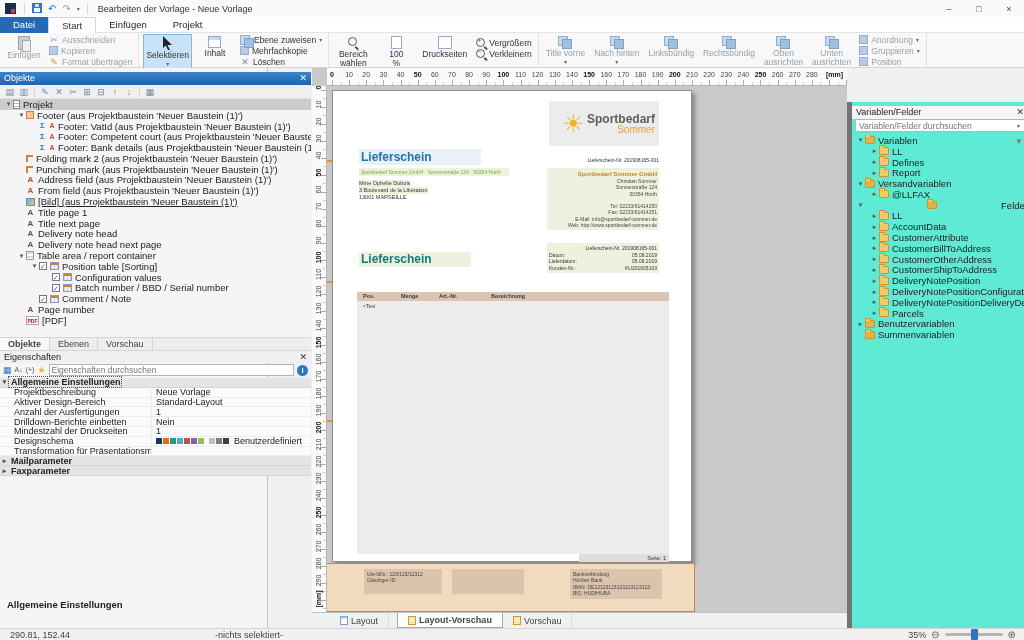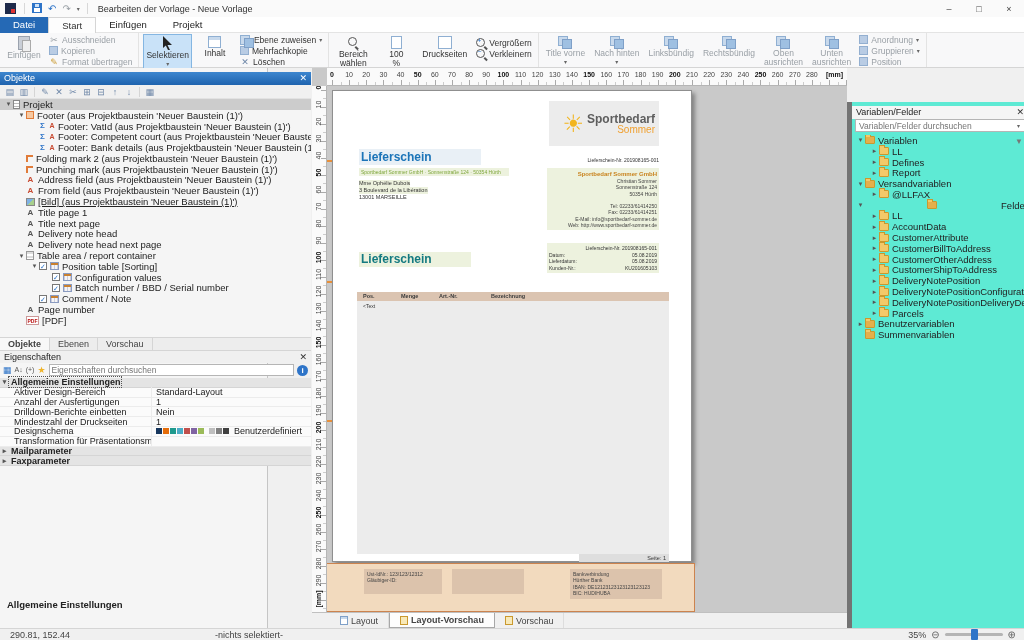--- a/index.html
+++ b/index.html
@@ -137,21 +137,21 @@
   
   .fband{position:absolute;left:-6px;top:477px;width:374px;height:49px;background:#F2DABE;border:1px solid #CC834E;}
   .fblock{position:absolute;background:#DCC3AC;font-size:5px;color:#444;line-height:6.3px;padding:2px 3px;}
   .fb1{left:42px;top:5px;width:78px;height:25px;}
   .fb2{left:130px;top:5px;width:72px;height:25px;}
   .fb3{left:248px;top:5px;width:92px;height:30px;}
 
   
   .view-tabs{position:absolute;left:0;right:0;bottom:0;height:16px;background:#F0F0F0;border-top:1px solid #C0C0C0;display:flex;align-items:stretch;padding-left:18px;font-size:9px;}
   .vtab{display:flex;align-items:center;gap:3px;padding:0 10px;color:#444;border-right:1px solid #DDD;}
-  .vtab.active{background:#FDFDFD;border:1px solid #A8A8A8;border-top:none;font-weight:bold;}
+  .vtab.active{background:#FDFDFD;border:1px solid #A8A8A8;border-top:none;font-weight:bold;margin-left:8px;}
   .vt-ico{width:8px;height:9px;background:#fff;border:1px solid #7FA0C8;background-image:linear-gradient(#C8D9EC 2px,transparent 2px);}
   .vt-ico.y{border-color:#C9992F;background:#F8E9B8;}
 
   
   .right-panel{position:absolute;right:0;top:68px;width:177px;bottom:12px;background:#5eead4;border-left:5px solid #737373;margin-top:34px;}
   .vf-header{position:absolute;left:0;top:4px;width:176px;height:13px;background:#F5F5F5;font-size:9px;padding:1px 4px;color:#222;}
   .vf-search{position:absolute;left:3px;top:17px;width:170px;height:13px;border:1px solid #B5B5B5;background:#fff;display:flex;align-items:center;}
   .vf-input{flex:1;border:none;outline:none;font-size:8.5px;padding:0 3px;font-family:"Liberation Sans",sans-serif;color:#333;background:transparent;}
   .vf-dd{width:11px;text-align:center;font-size:6px;color:#666;}
   .vf-tree{position:absolute;left:0;top:33px;width:176px;bottom:0;overflow:hidden;}
@@ -489,20 +489,24 @@
       <span class="ptb-ico" style="color:#F0B429">★</span>
       <input class="prop-search" placeholder="Eigenschaften durchsuchen" style="">
       <span class="info-circle">i</span>
     </div>
     <div class="prop-grid">
         <div class="prow cat boxed">
           <span class="exp">▾</span>
           <span class="pname catlbl">Allgemeine Einstellungen</span>
         </div>
         <div class="prow">
+          <span class="pname">Projektbeschreibung</span>
+          <span class="pval">Neue Vorlage</span>
+        </div>
+        <div class="prow">
           <span class="pname">Aktiver Design-Bereich</span>
           <span class="pval">Standard-Layout</span>
         </div>
         <div class="prow">
           <span class="pname">Anzahl der Ausfertigungen</span>
           <span class="pval">1</span>
         </div>
         <div class="prow">
           <span class="pname">Drilldown-Berichte einbetten</span>
           <span class="pval">Nein</span>

